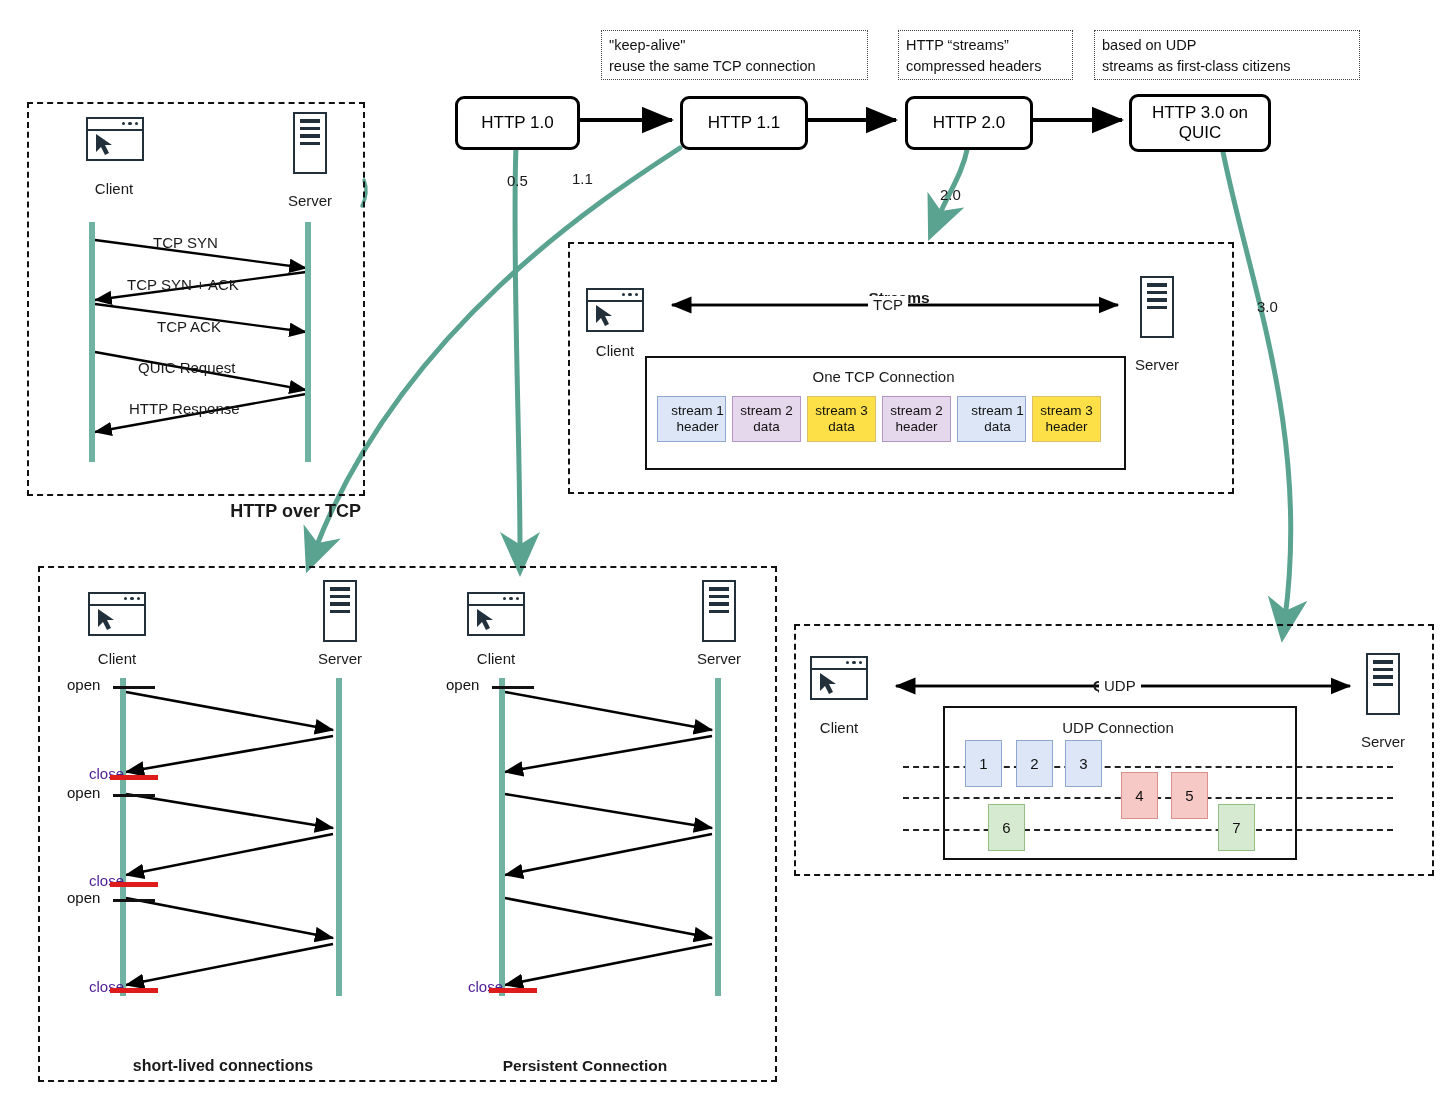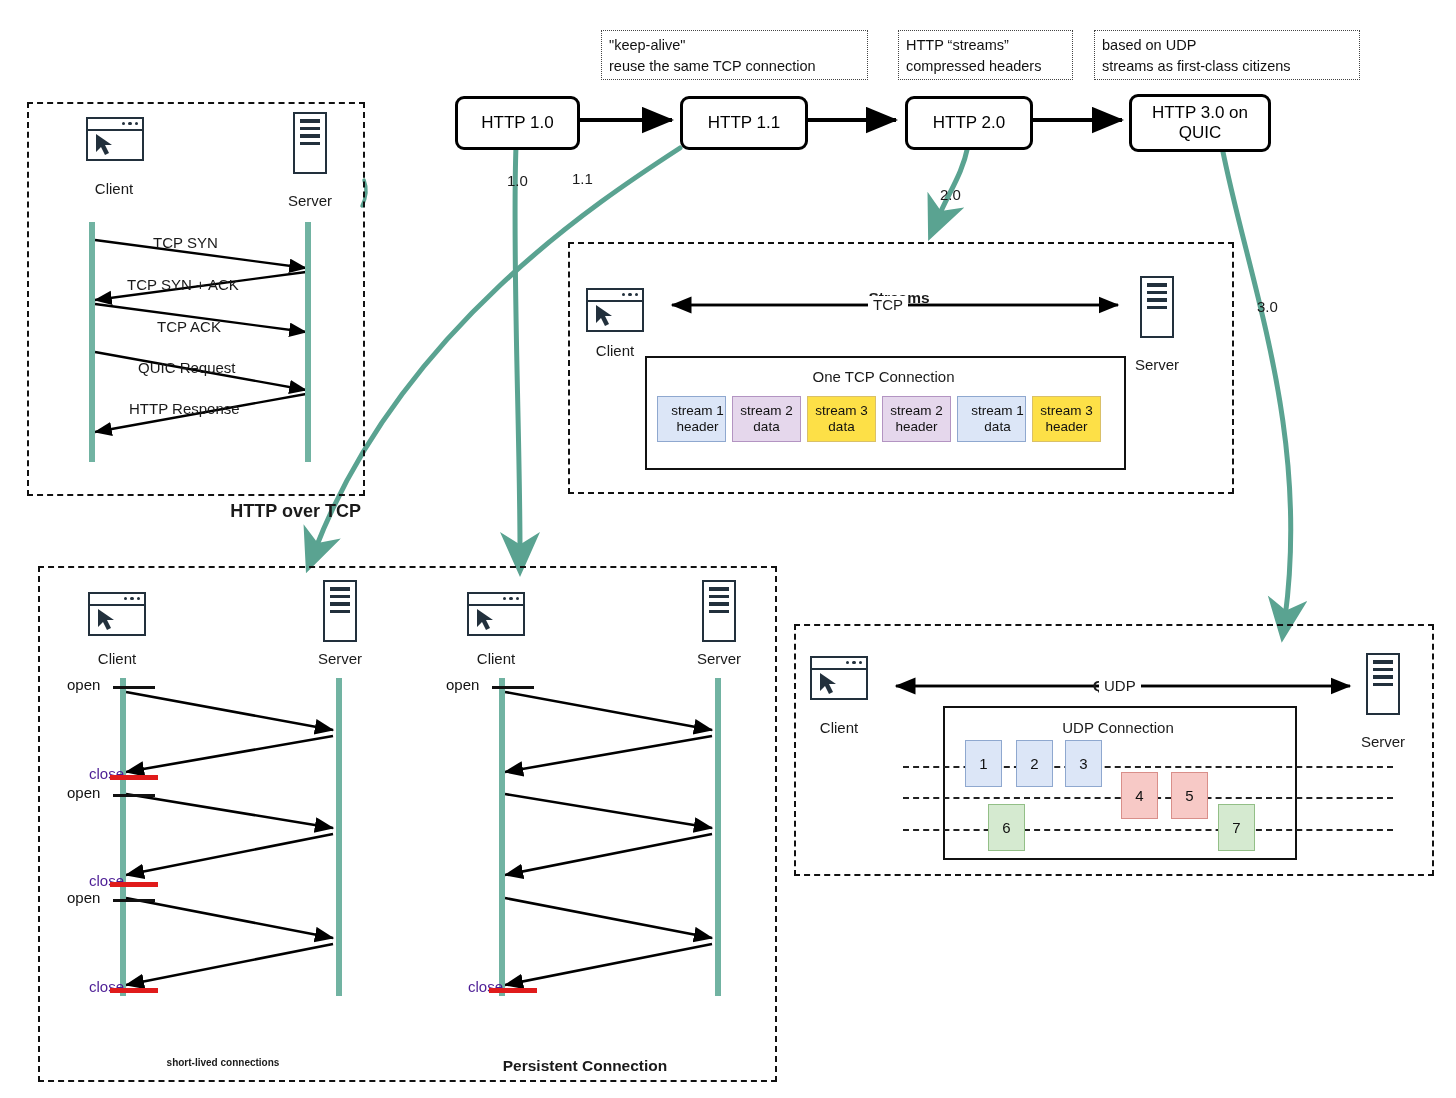--- a/index.html
+++ b/index.html
@@ -139,21 +139,21 @@
 <div class="note" style="left:898px;top:30px;width:160px;height:40px;">HTTP “streams”
 compressed headers</div>
 <div class="note" style="left:1094px;top:30px;width:251px;height:40px;">based on UDP
 streams as first-class citizens</div>
 
 <div class="vbox" style="left:455px;top:96px;width:119px;height:48px;">HTTP 1.0</div>
 <div class="vbox" style="left:680px;top:96px;width:122px;height:48px;">HTTP 1.1</div>
 <div class="vbox" style="left:905px;top:96px;width:122px;height:48px;">HTTP 2.0</div>
 <div class="vbox" style="left:1129px;top:94px;width:124px;height:52px;padding:0 6px;">HTTP 3.0 on QUIC</div>
 
-<div class="abs lbl" style="left:507px;top:172px;">1.0</div>
+<div class="abs lbl" style="left:507px;top:172px;">0.5</div>
 <div class="abs lbl" style="left:572px;top:170px;">1.1</div>
 <div class="abs lbl" style="left:940px;top:186px;">2.0</div>
 <div class="abs lbl" style="left:1257px;top:298px;">3.0</div>
 
 <div class="panel" style="left:27px;top:102px;width:334px;height:390px;"></div>
 
 <div class="client-ico" style="left:86px;top:117px;">
   <div class="bar">
       <div class="dots">
         <i></i>
@@ -325,21 +325,21 @@
 
 <div class="mk mk-close" style="left:65px;top:872px;">close</div>
 <div class="mk-line-red" style="left:110px;top:882px;width:48px;"></div>
 
 <div class="mk mk-open" style="left:67px;top:889px;">open</div>
 <div class="mk-line" style="left:113px;top:899px;width:42px;"></div>
 
 <div class="mk mk-close" style="left:65px;top:978px;">close</div>
 <div class="mk-line-red" style="left:110px;top:988px;width:48px;"></div>
 
-<div class="abs lbl bold" style="left:38px;top:1024px;width:370px;text-align:center;font-size:10px;">short-lived connections</div>
+<div class="abs lbl bold" style="left:38px;top:1024px;width:370px;text-align:center;font-size:16px;">short-lived connections</div>
 
 <div class="client-ico" style="left:467px;top:592px;">
   <div class="bar">
       <div class="dots">
         <i></i>
         <i></i>
         <i></i>
       </div>
     </div>
   <svg width="54" height="30" style="position:absolute;left:6px;top:13px;">

